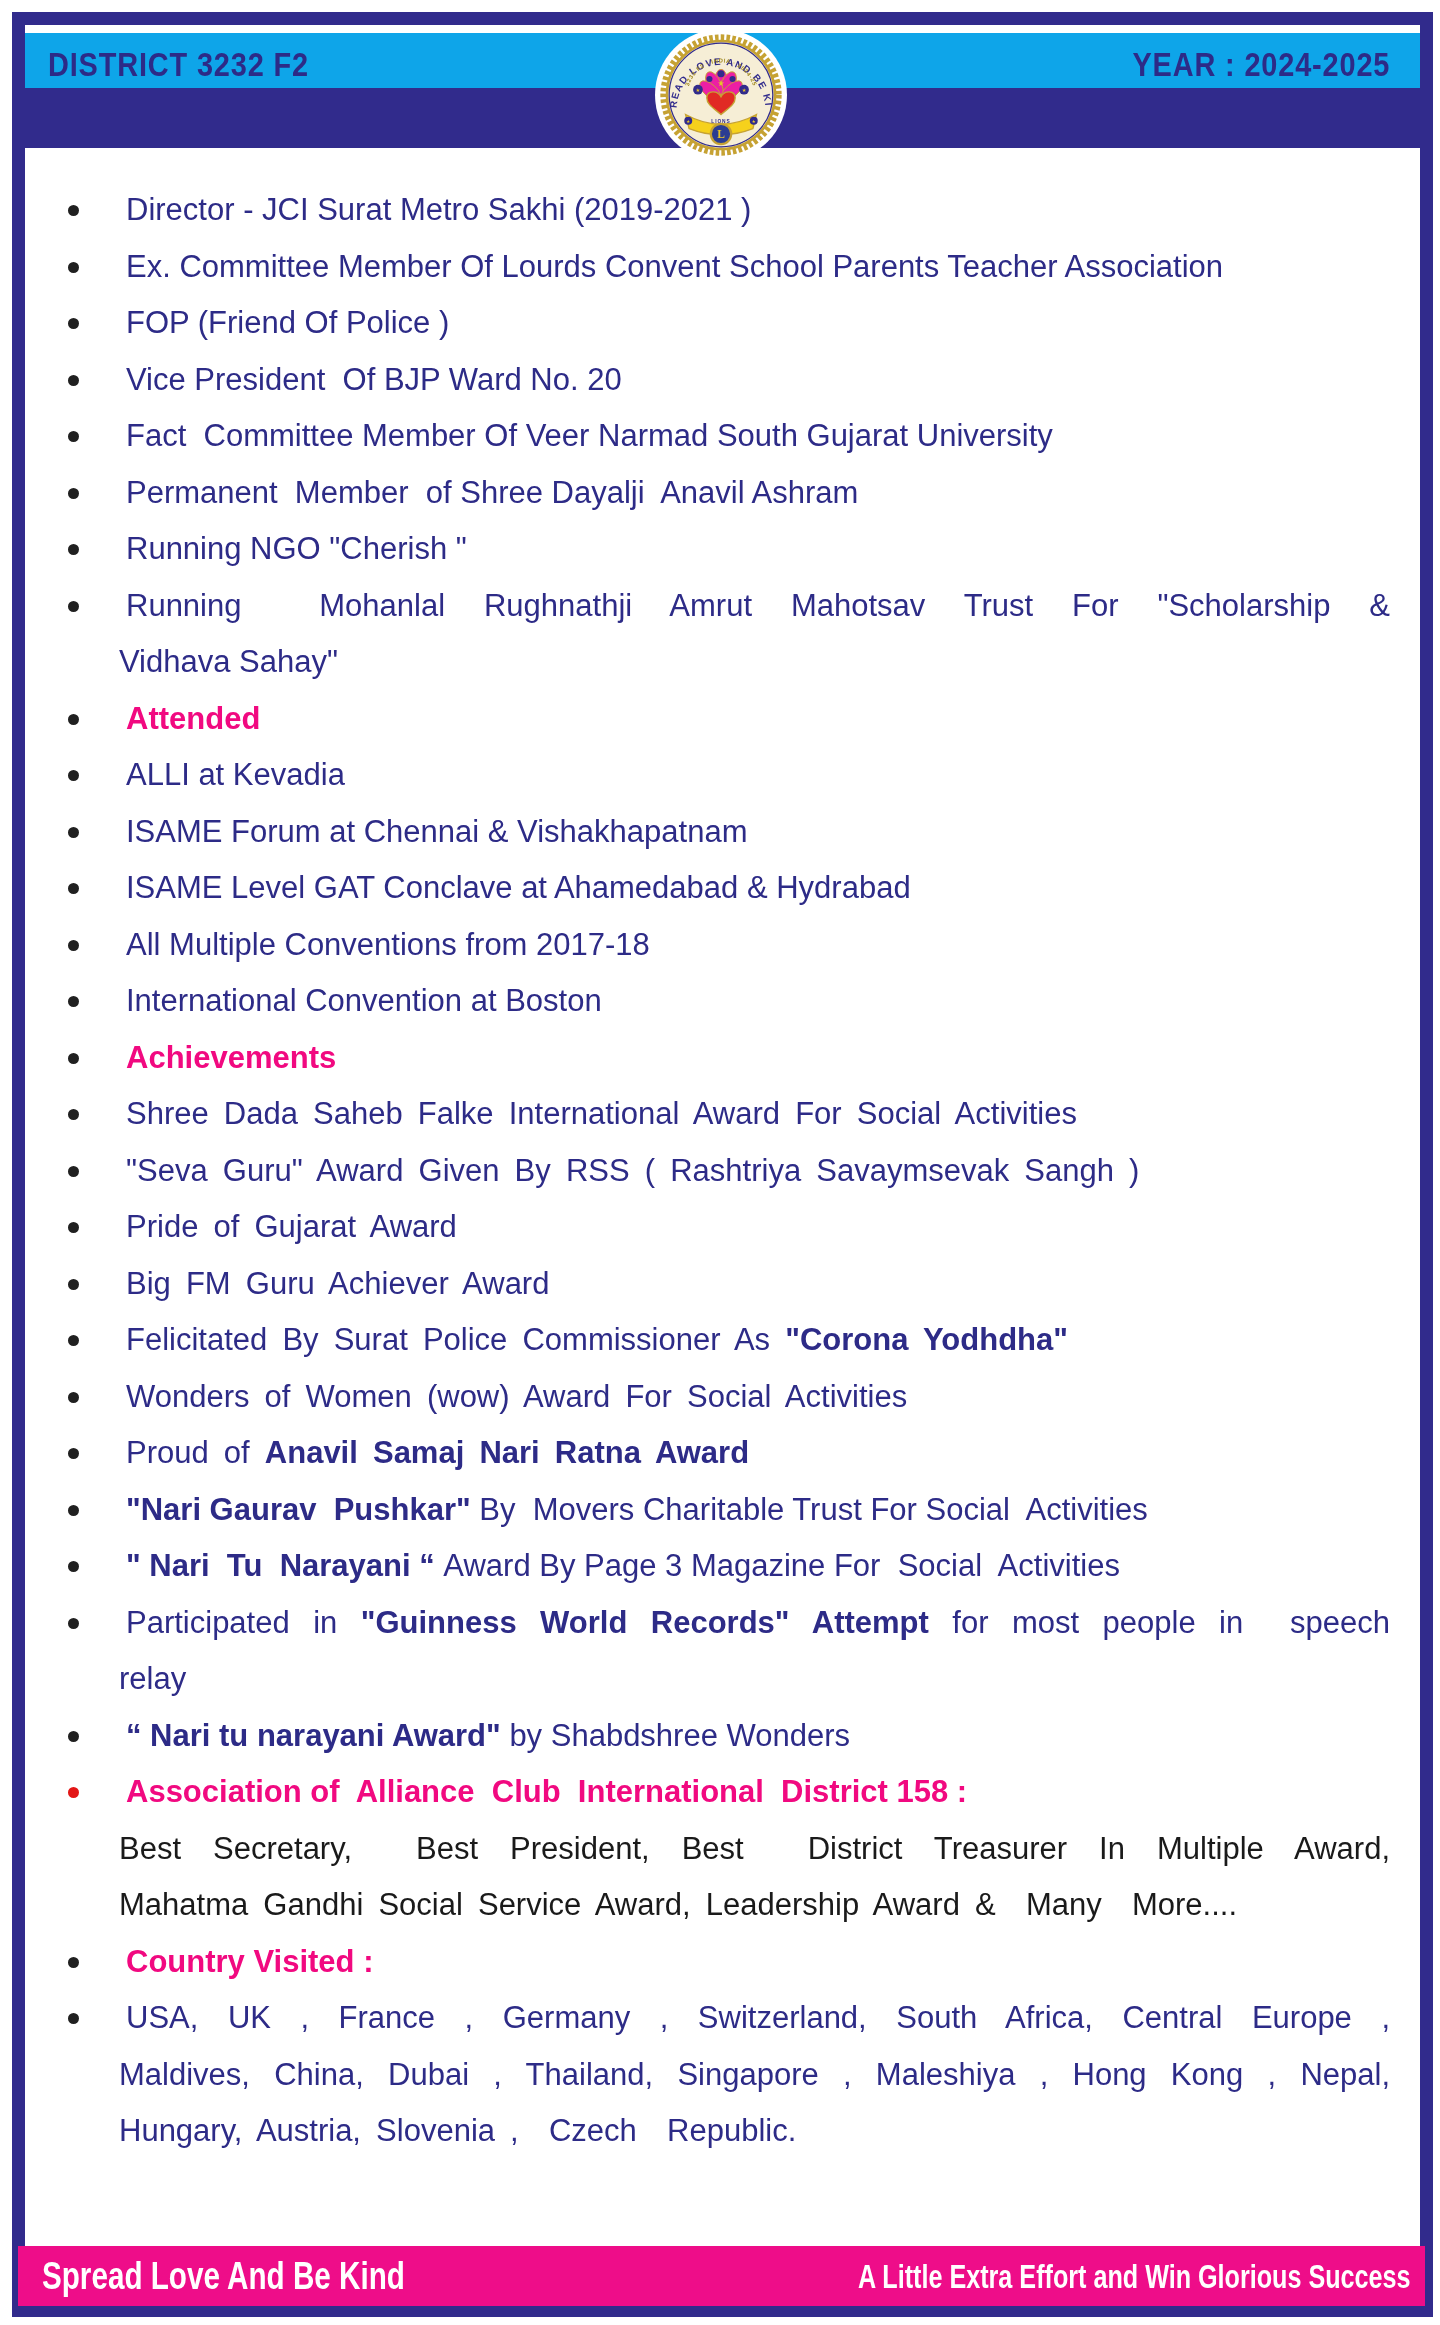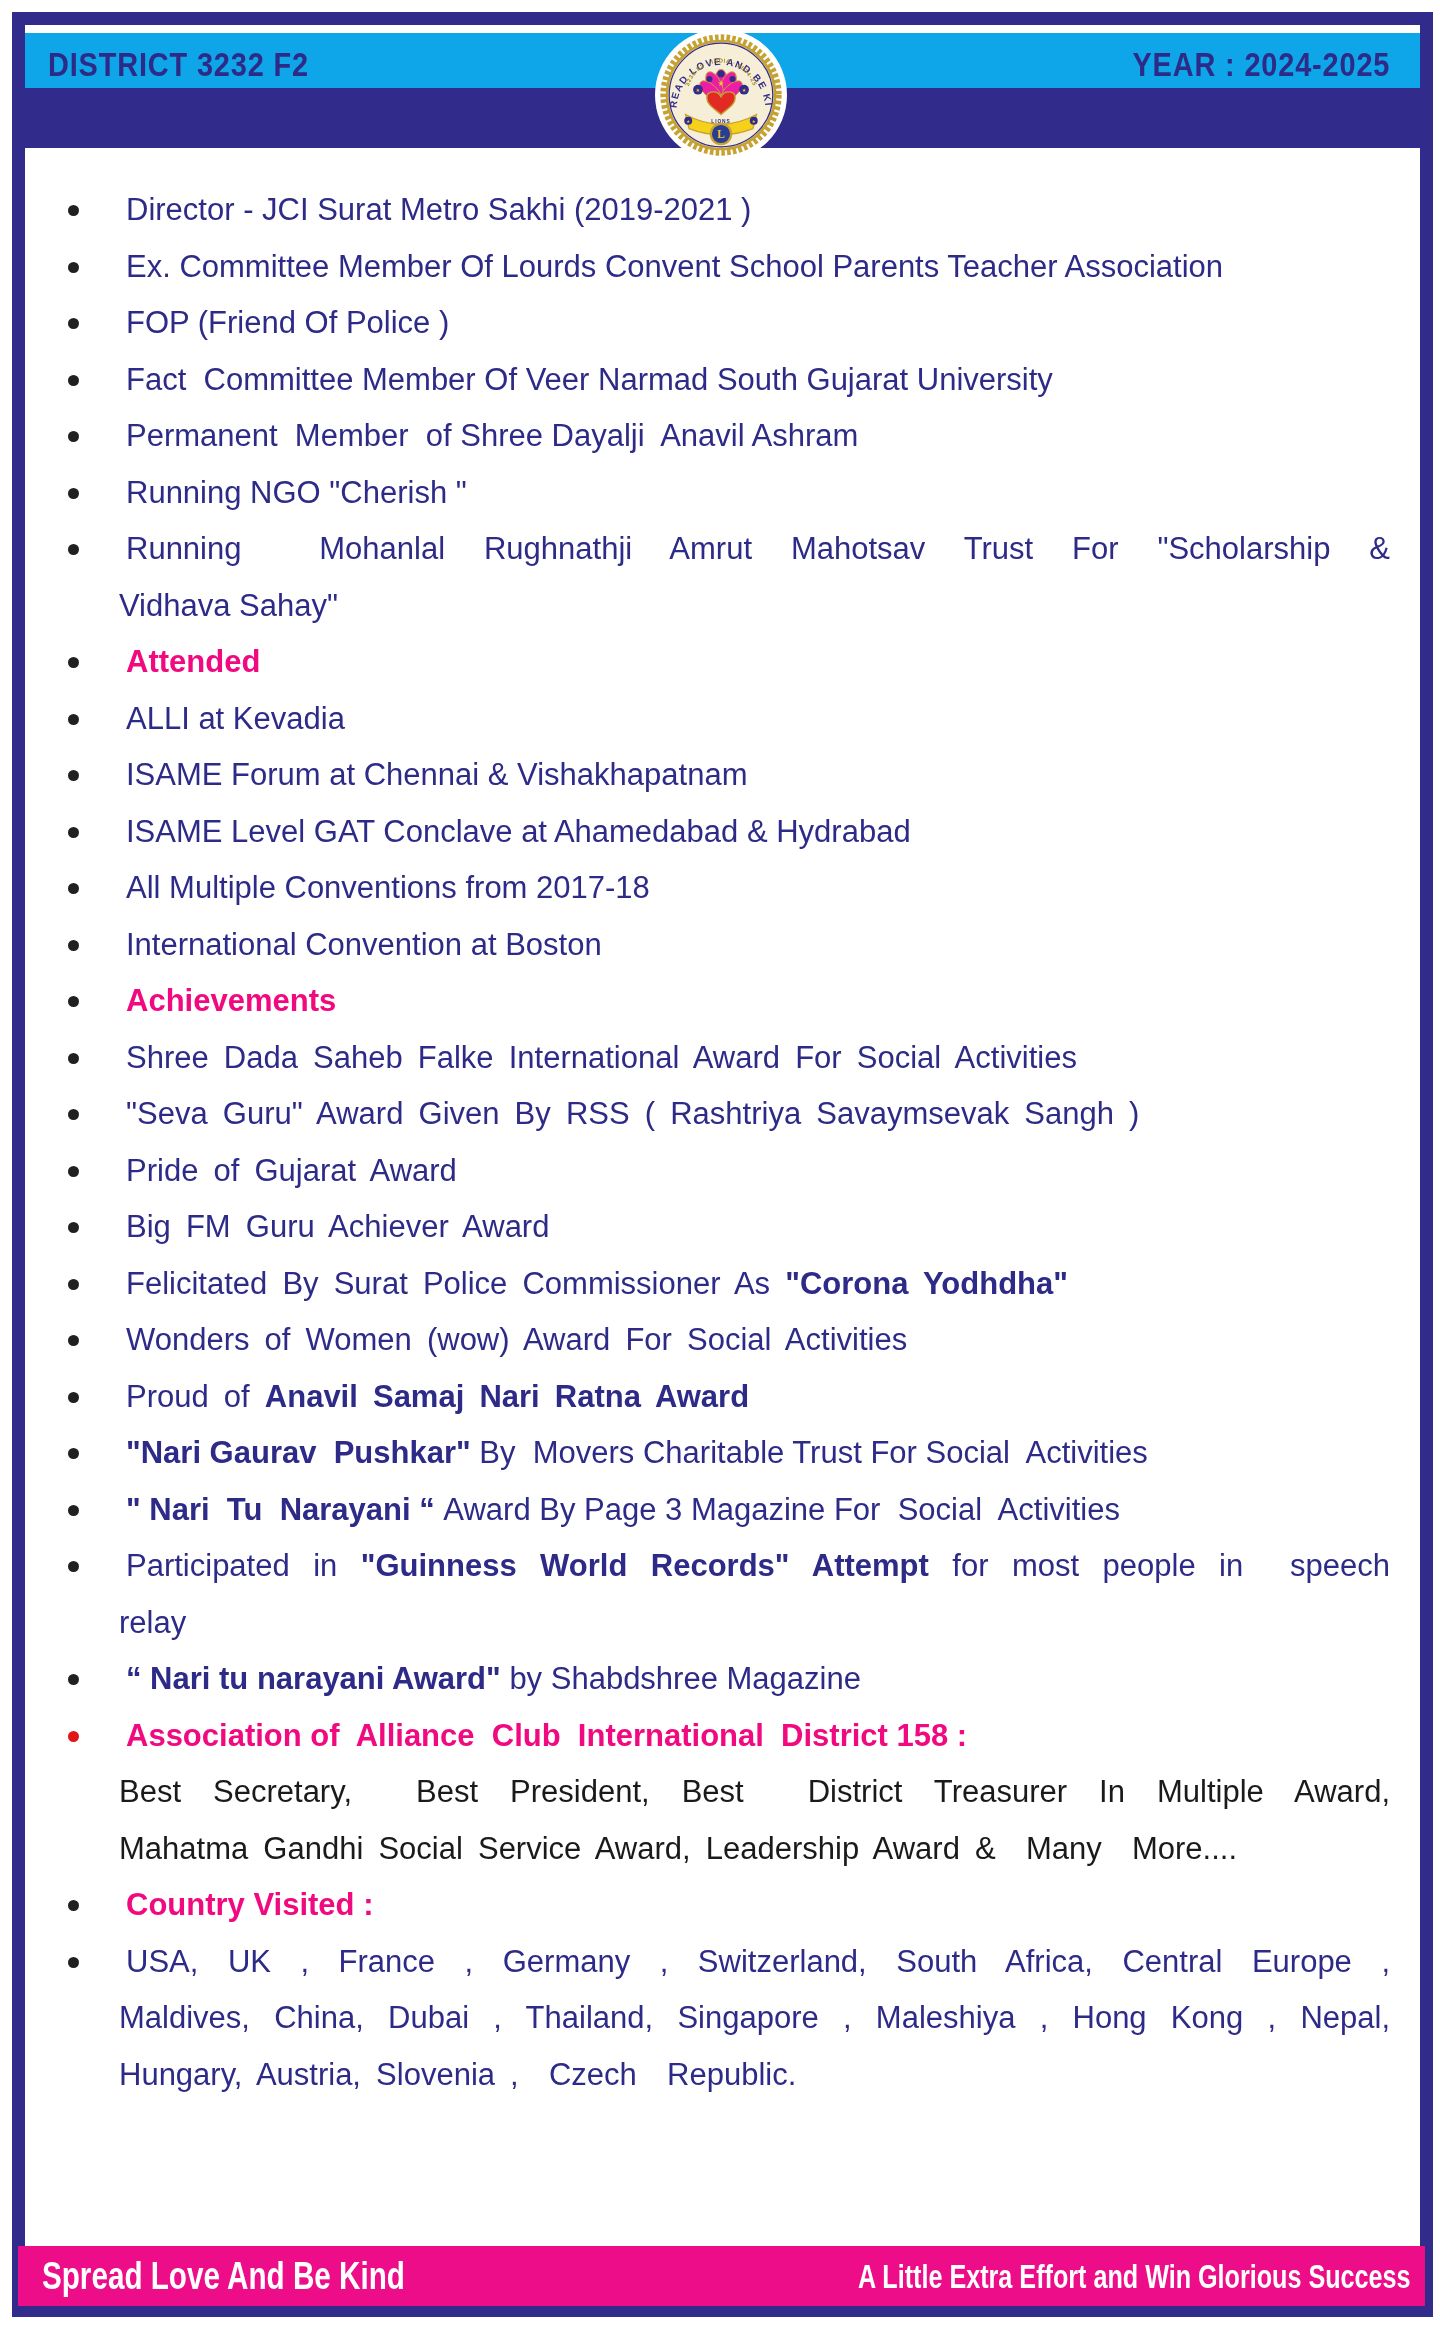--- a/index.html
+++ b/index.html
@@ -93,20 +93,21 @@
 
       <text x="70" y="102" font-size="5.5" font-weight="bold" text-anchor="middle" fill="#312b8c" letter-spacing="1" font-family="Liberation Sans, sans-serif">LIONS</text>
       <circle cx="70" cy="114" r="11.5" fill="#2b3d92" stroke="#c6a233" stroke-width="2.5"></circle>
       <text x="70" y="119" font-size="13" font-weight="bold" text-anchor="middle" fill="#e8c52a" font-family="Liberation Serif, serif">L</text>
     </svg>
 
     <ul class="content">
         <li class=""><span class="dot"></span><span class="">Director - JCI Surat Metro Sakhi (2019-2021 )</span></li>
         <li class=""><span class="dot"></span><span class="">Ex. Committee Member Of Lourds Convent School Parents Teacher Association</span></li>
         <li class=""><span class="dot"></span><span class="">FOP (Friend Of Police )</span></li>
+        <li class=""><span class="dot"></span><span class="">Vice President  Of BJP Ward No. 20</span></li>
         <li class=""><span class="dot"></span><span class="">Fact  Committee Member Of Veer Narmad South Gujarat University</span></li>
         <li class=""><span class="dot"></span><span class="">Permanent  Member  of Shree Dayalji  Anavil Ashram</span></li>
         <li class=""><span class="dot"></span><span class="">Running NGO "Cherish "</span></li>
         <li class="justify"><span class="dot"></span><span class="">Running  Mohanlal Rughnathji Amrut Mahotsav Trust For "Scholarship &amp;</span></li>
         <li class="cont "><span class="">Vidhava Sahay"</span></li>
         <li class=""><span class="dot"></span><span class="b pink">Attended</span></li>
         <li class=""><span class="dot"></span><span class="">ALLI at Kevadia</span></li>
         <li class=""><span class="dot"></span><span class="">ISAME Forum at Chennai &amp; Vishakhapatnam</span></li>
         <li class=""><span class="dot"></span><span class="">ISAME Level GAT Conclave at Ahamedabad &amp; Hydrabad</span></li>
         <li class=""><span class="dot"></span><span class="">All Multiple Conventions from 2017-18</span></li>
@@ -116,21 +117,21 @@
         <li class="spread"><span class="dot"></span><span class="">"Seva Guru" Award Given By RSS ( Rashtriya Savaymsevak Sangh )</span></li>
         <li class="spread"><span class="dot"></span><span class="">Pride of Gujarat Award</span></li>
         <li class="spread"><span class="dot"></span><span class="">Big FM Guru Achiever Award</span></li>
         <li class="spread"><span class="dot"></span><span class="">Felicitated By Surat Police Commissioner As </span><span class="b ">"Corona Yodhdha"</span></li>
         <li class="spread"><span class="dot"></span><span class="">Wonders of Women (wow) Award For Social Activities</span></li>
         <li class="spread"><span class="dot"></span><span class="">Proud of </span><span class="b ">Anavil Samaj Nari Ratna Award</span></li>
         <li class=""><span class="dot"></span><span class="b ">"Nari Gaurav  Pushkar"</span><span class=""> By  Movers Charitable Trust For Social  Activities</span></li>
         <li class=""><span class="dot"></span><span class="b ">" Nari  Tu  Narayani “ </span><span class="">Award By Page 3 Magazine For  Social  Activities</span></li>
         <li class="justify"><span class="dot"></span><span class="">Participated in </span><span class="b ">"Guinness World Records" Attempt </span><span class="">for most people in  speech</span></li>
         <li class="cont "><span class="">relay</span></li>
-        <li class=""><span class="dot"></span><span class="b ">“ Nari tu narayani Award" </span><span class="">by Shabdshree Magazine</span></li>
+        <li class=""><span class="dot"></span><span class="b ">“ Nari tu narayani Award" </span><span class="">by Shabdshree Wonders</span></li>
         <li class=""><span class="dot red"></span><span class="b pink">Association of  Alliance  Club  International  District 158 :</span></li>
         <li class="cont justify"><span class="black">Best Secretary,  Best President, Best  District Treasurer In Multiple Award,</span></li>
         <li class="cont spread"><span class="black">Mahatma Gandhi Social Service Award, Leadership Award &amp;  Many  More....</span></li>
         <li class=""><span class="dot"></span><span class="b pink">Country Visited :</span></li>
         <li class="justify"><span class="dot"></span><span class="">USA, UK , France , Germany , Switzerland, South Africa, Central Europe ,</span></li>
         <li class="cont justify"><span class="">Maldives, China, Dubai , Thailand, Singapore , Maleshiya , Hong Kong , Nepal,</span></li>
         <li class="cont spread"><span class="">Hungary, Austria, Slovenia ,  Czech  Republic.</span></li>
       </ul>
 
     <div class="foot">

